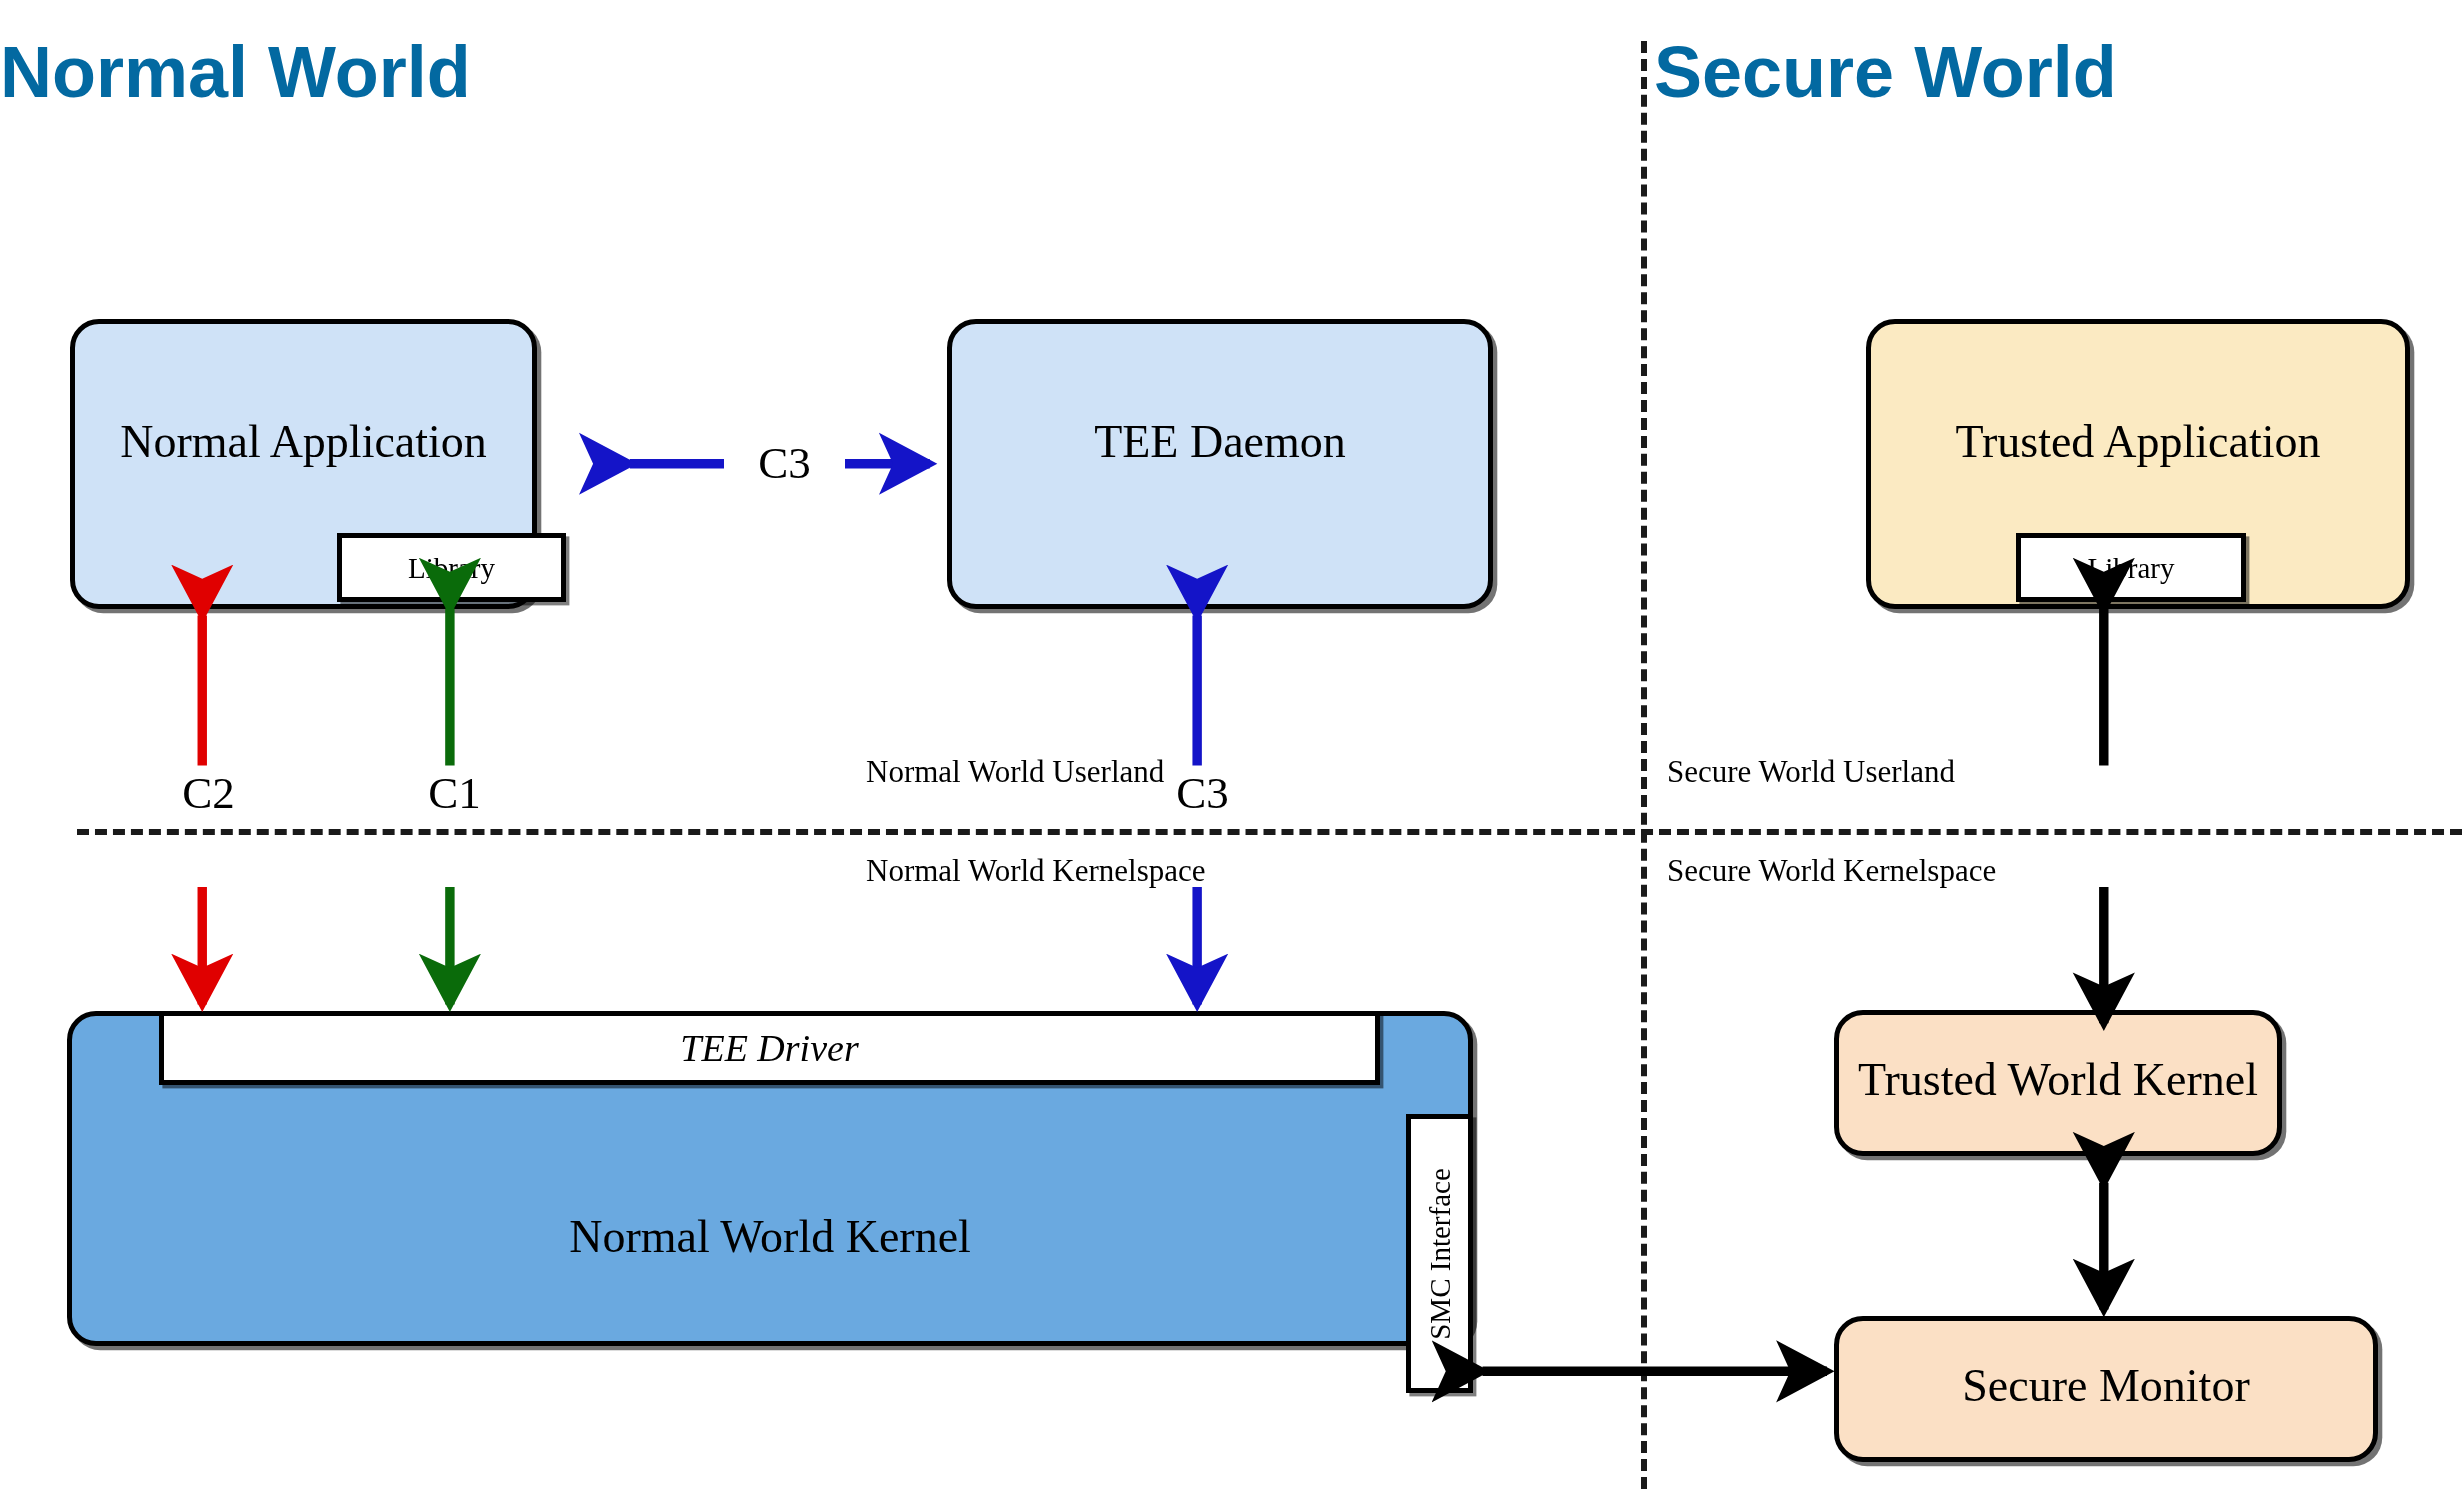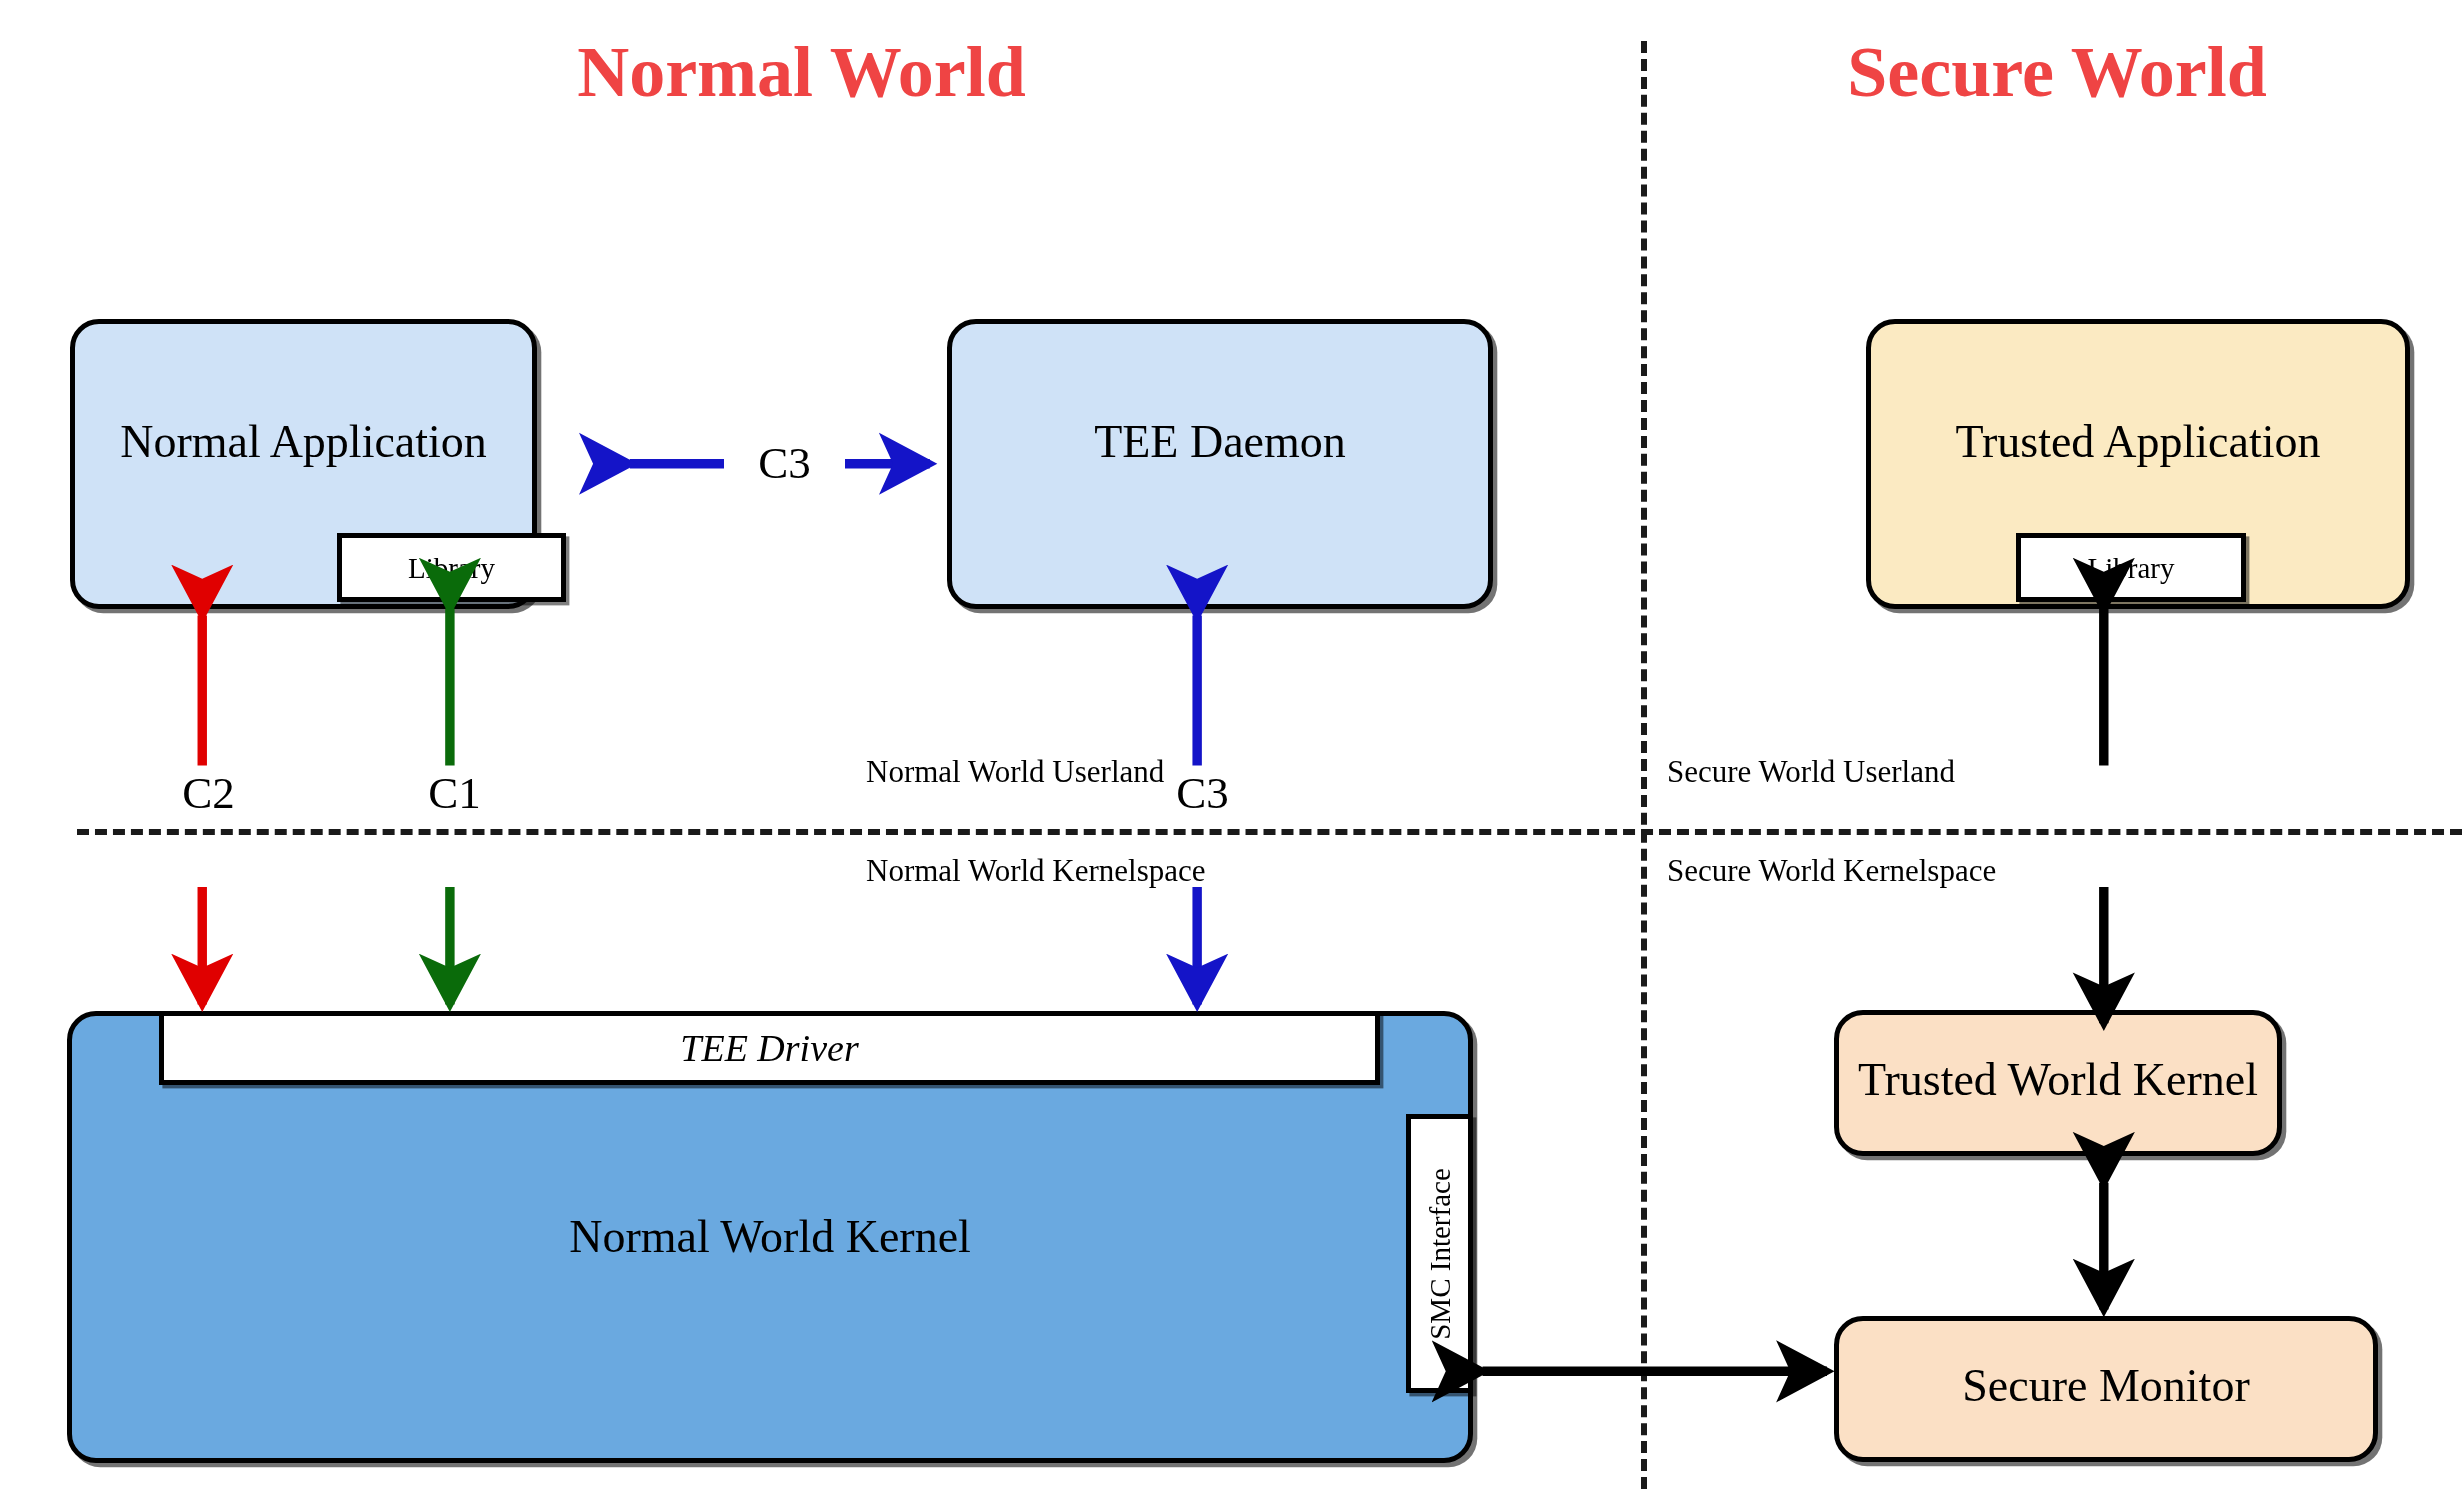--- a/index.html
+++ b/index.html
@@ -16,28 +16,28 @@
     position: relative;
     width: 2462px;
     height: 1512px;
     background: #ffffff;
     overflow: hidden;
   }
 
   
   .world-title {
     position: absolute;
-    font-family: Liberation Serif, serif;
+    font-family: Liberation Sans, sans-serif;
     font-weight: bold;
     font-size: 72px;
     line-height: 1;
-    text-align: center;
+    text-align: left;
     white-space: nowrap;
     letter-spacing: 0px;
-    color: #ef4444;
+    color: #0369a1;
   }
   #title-normal-world { left: 0px;    top: 36px; width: 1603px; }
   #title-secure-world { left: 1654px; top: 36px; width: 806px;  }
 
   
   .box {
     position: absolute;
     box-sizing: border-box;
     border: 5.1px solid #000000;
     border-radius: 29px;
@@ -156,21 +156,21 @@
     <div class="box-label" style="top:94px;">TEE Daemon</div>
   </div>
 
   <div class="box fill-cream" style="left:1866px; top:319px; width:544px; height:290px;">
     <div class="box-label" style="top:94px;">Trusted Application</div>
   </div>
   <div class="subbox" style="left:2016px; top:533px; width:230px; height:69px;">
     <div class="subbox-label">Library</div>
   </div>
 
-  <div class="box fill-blue-mid" style="left:67px; top:1011px; width:1406px; height:452px;">
+  <div class="box fill-blue-mid" style="left:67px; top:1011px; width:1406px; height:335px;">
     <div class="box-label" style="top:197px;">Normal World Kernel</div>
   </div>
 
   <div class="subbox" style="left:159px; top:1011px; width:1221px; height:74px;">
     <div class="subbox-label large">TEE Driver</div>
   </div>
 
   <div class="subbox" style="left:1406px; top:1114px; width:67px; height:279px;">
     <div class="vlabel">SMC Interface</div>
   </div>

